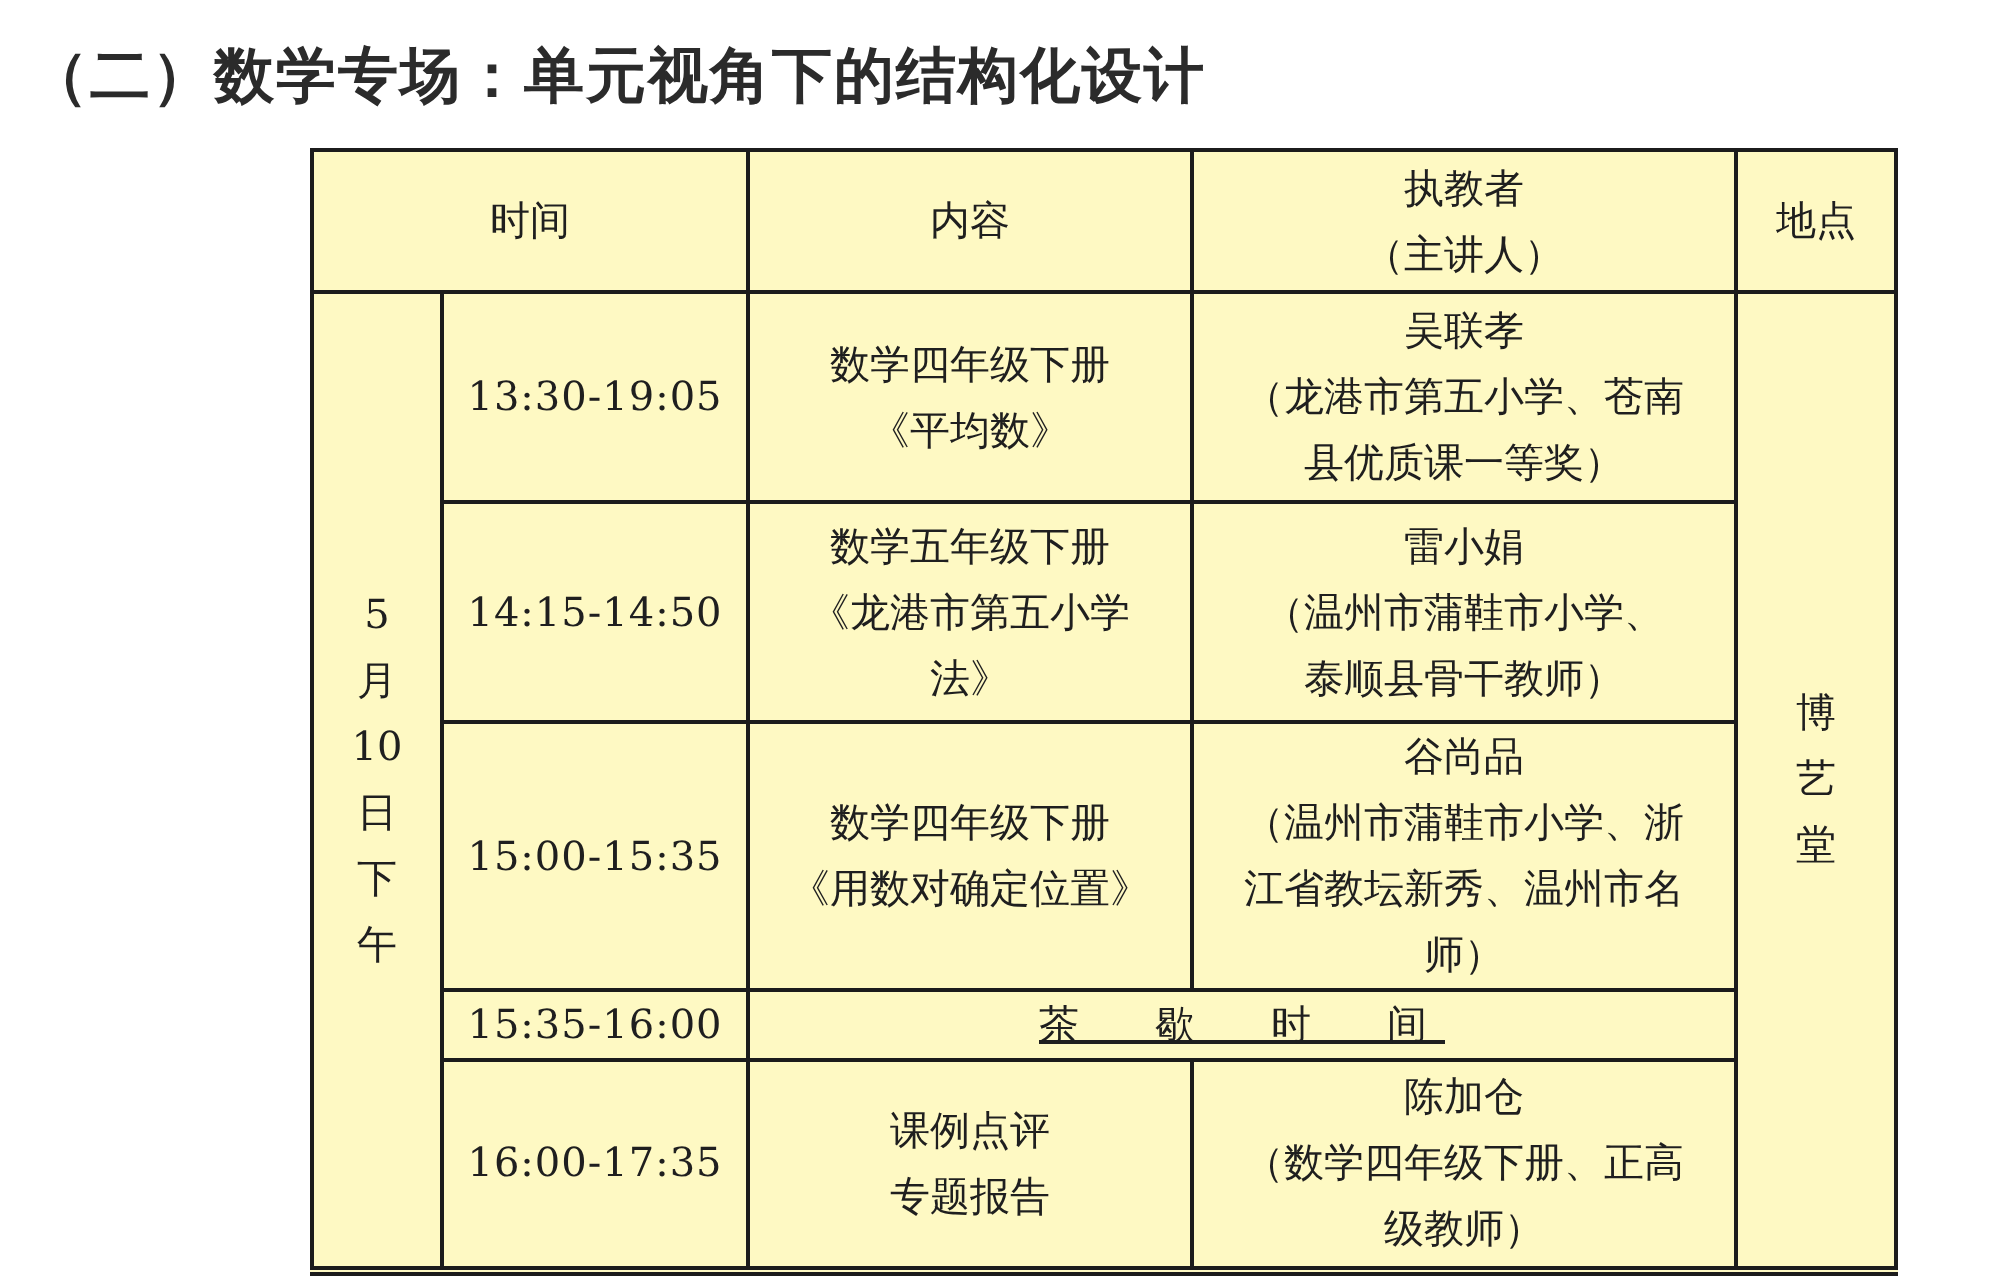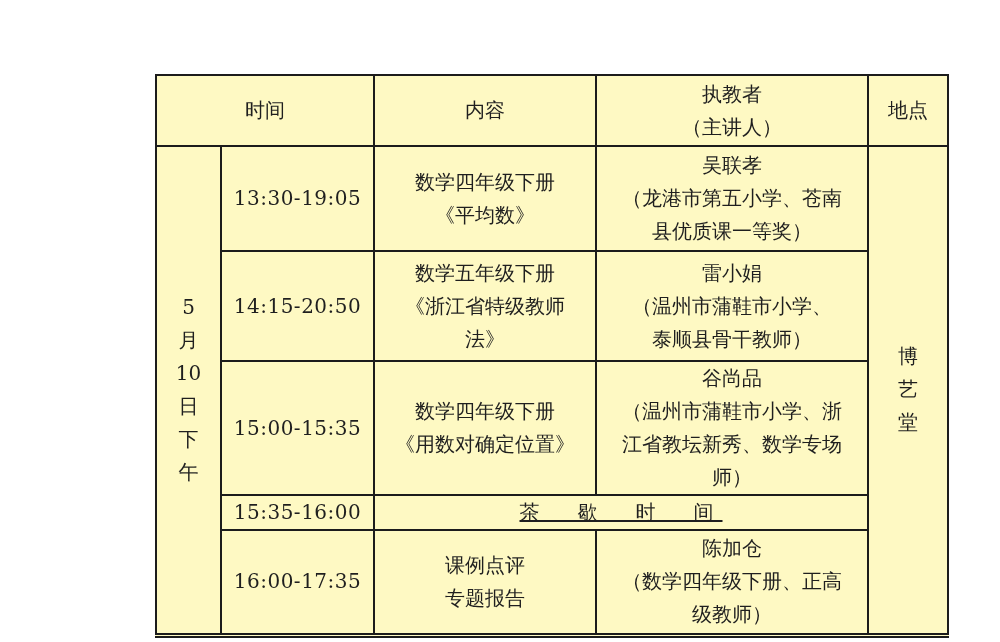--- a/index.html
+++ b/index.html
@@ -50,20 +50,21 @@
   td.date-cell { font-size: 20px; line-height: 37px; padding: 0; }
   td.location-cell { font-size: 20px; line-height: 78px; padding: 0; }
   td.tea-cell { letter-spacing: 9px; text-decoration: underline; }
   table.schedule { border-bottom: 5px double #1c1c1c; }
 </style>
 </head>
 <body>
 
 <div class="page">
 
+  <div class="title">（二）数学专场：单元视角下的结构化设计</div>
 
   <table class="schedule">
     <colgroup>
       <col style="width:65px">
       <col style="width:153px">
       <col style="width:222px">
       <col style="width:272px">
       <col style="width:80px">
     </colgroup>
 
@@ -88,36 +89,36 @@
 《平均数》</td>
       <td class="teacher-cell">吴联孝
 （龙港市第五小学、苍南
 县优质课一等奖）</td>
       <td class="location-cell" rowspan="5">博
 艺
 堂</td>
     </tr>
 
     <tr class="row-2">
-      <td class="time-cell">14:15-20:50</td>
+      <td class="time-cell">14:15-14:50</td>
       <td class="content-cell">数学五年级下册
-《浙江省特级教师
+《龙港市第五小学
 法》</td>
       <td class="teacher-cell">雷小娟
 （温州市蒲鞋市小学、
 泰顺县骨干教师）</td>
     </tr>
 
     <tr class="row-3">
       <td class="time-cell">15:00-15:35</td>
       <td class="content-cell">数学四年级下册
 《用数对确定位置》</td>
       <td class="teacher-cell">谷尚品
 （温州市蒲鞋市小学、浙
-江省教坛新秀、数学专场
+江省教坛新秀、温州市名
 师）</td>
     </tr>
 
     <tr class="row-4">
       <td class="time-cell">15:35-16:00</td>
       <td class="tea-cell" colspan="2">茶　歇　时　间</td>
     </tr>
 
     <tr class="row-5">
       <td class="time-cell">16:00-17:35</td>

